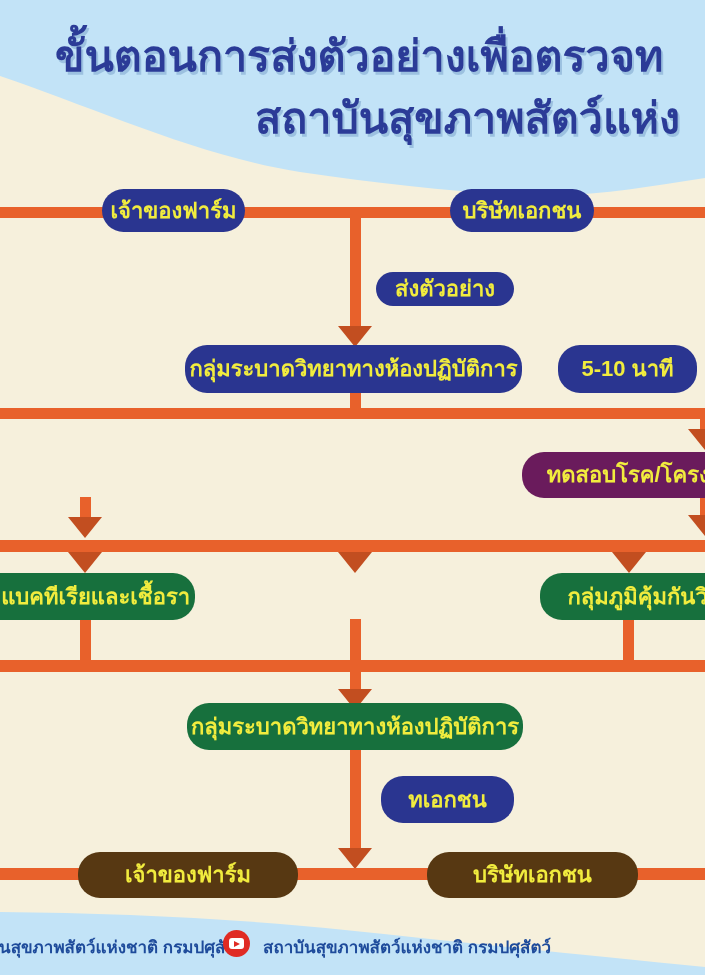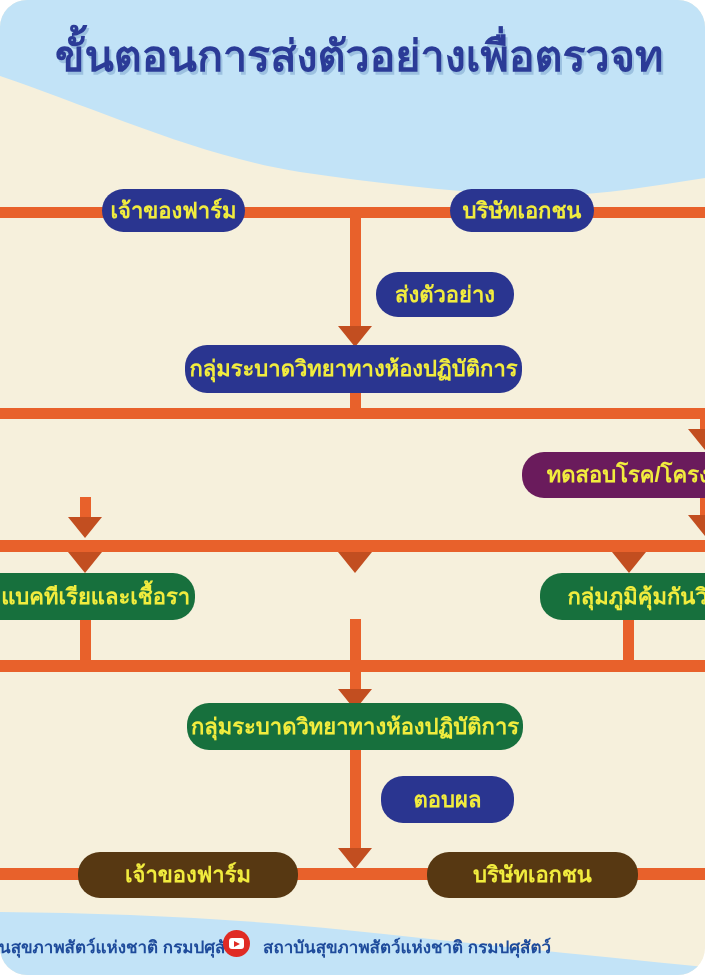--- a/index.html
+++ b/index.html
@@ -1,17 +1,17 @@
 <!DOCTYPE html>
 <html><head>
 <meta charset="utf-8">
 <style>
   html,body{margin:0;padding:0;}
   body{font-family:"Liberation Sans","DejaVu Sans",sans-serif;}
-  #stage{position:relative;width:705px;height:975px;overflow:hidden;background:#F6F0DC;border-radius:27px;}
+  #stage{position:relative;width:705px;height:975px;overflow:hidden;background:#F6F0DC;}
   .wave{position:absolute;left:0;}
   
   .hline,.vline{position:absolute;background:#E8612B;}
   .arrow{position:absolute;width:0;height:0;border-left:17px solid transparent;border-right:17px solid transparent;border-top:21px solid #C24E20;}
   
   .node{position:absolute;display:flex;align-items:center;justify-content:center;
         border-radius:22px;color:#F1EC3E;font-weight:700;font-size:22px;white-space:nowrap;
         text-align:center;line-height:1;}
   .navy{background:#2A3590;}
   .purple{background:#6A1B5C;}
@@ -31,20 +31,21 @@
 </head>
 <body>
 
 <div id="stage">
 
   <svg class="wave" style="top:0;" width="705" height="220" viewBox="0 0 705 220">
     <path d="M0,0 H705 V178 C650,186 600,196 545,195 C470,194 390,185 300,172 C195,155 95,108 0,76 Z" fill="#C2E3F7"></path>
   </svg>
 
   <div class="title-line" style="left:55px;top:22px;">ขั้นตอนการส่งตัวอย่างเพื่อตรวจท</div>
+  <div class="title-line" style="left:255px;top:84px;">สถาบันสุขภาพสัตว์แห่ง</div>
 
   <div class="hline" style="left:0;top:207px;width:705px;height:11px;"></div>
   <div class="vline" style="left:350px;top:212px;width:11px;height:116px;"></div>
   <div class="arrow" style="left:338px;top:326px;"></div>
 
   <div class="vline" style="left:350px;top:391px;width:11px;height:22px;"></div>
   <div class="hline" style="left:0;top:408px;width:705px;height:11px;"></div>
 
   <div class="vline" style="left:700px;top:416px;width:11px;height:16px;"></div>
   <div class="arrow" style="left:688px;top:429px;"></div>
@@ -71,43 +72,46 @@
   <div class="vline" style="left:350px;top:749px;width:11px;height:102px;"></div>
   <div class="arrow" style="left:338px;top:848px;"></div>
   <div class="hline" style="left:0;top:868px;width:705px;height:12px;"></div>
 
   <div class="node navy" style="left:102px;top:189px;width:143px;height:43px;">
     <span>เจ้าของฟาร์ม</span>
   </div>
   <div class="node navy" style="left:450px;top:189px;width:144px;height:43px;">
     <span>บริษัทเอกชน</span>
   </div>
-  <div class="node navy" style="left:376px;top:272px;width:138px;height:45px;">
+  <div class="node navy" style="left:376px;top:272px;width:138px;height:34px;">
     <span>ส่งตัวอย่าง</span>
   </div>
   <div class="node navy" style="left:185px;top:345px;width:337px;height:48px;">
     <span>กลุ่มระบาดวิทยาทางห้องปฏิบัติการ</span>
+  </div>
+  <div class="node navy" style="left:558px;top:345px;width:139px;height:48px;">
+    <span>5-10 นาที</span>
   </div>
 
   <div class="node purple" style="left:522px;top:452px;width:250px;height:46px;">
     <span>ทดสอบโรค/โครงการ</span>
   </div>
 
   <div class="node green" style="left:-45px;top:573px;width:240px;height:47px;">
     <span>กลุ่มแบคทีเรียและเชื้อรา</span>
   </div>
   <div class="node green" style="left:540px;top:573px;width:235px;height:47px;">
     <span>กลุ่มภูมิคุ้มกันวิทยา</span>
   </div>
 
   <div class="node green" style="left:187px;top:703px;width:336px;height:47px;">
     <span>กลุ่มระบาดวิทยาทางห้องปฏิบัติการ</span>
   </div>
   <div class="node navy" style="left:381px;top:776px;width:133px;height:47px;">
-    <span>ตอบผล</span>
+    <span>ทเอกชน</span>
   </div>
 
   <div class="node brown" style="left:78px;top:852px;width:220px;height:46px;">
     <span>เจ้าของฟาร์ม</span>
   </div>
   <div class="node brown" style="left:427px;top:852px;width:211px;height:46px;">
     <span>บริษัทเอกชน</span>
   </div>
 
   <svg class="wave" style="top:905px;" width="705" height="70" viewBox="0 0 705 70">

